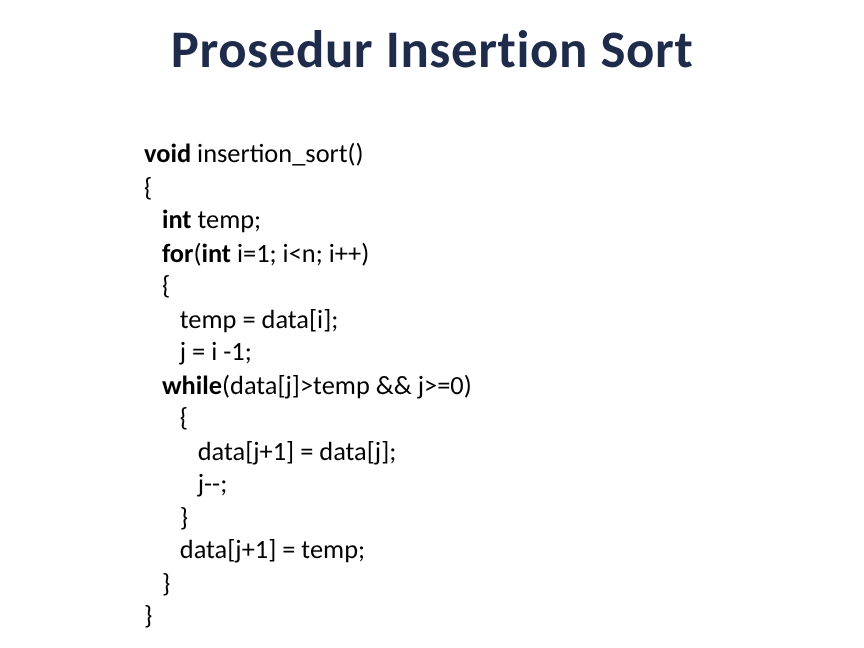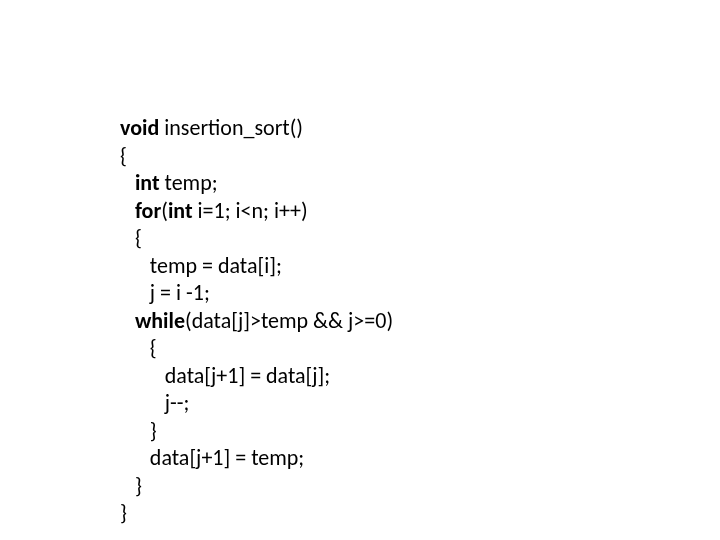--- a/index.html
+++ b/index.html
@@ -40,20 +40,21 @@
     margin-top: 28px;
   }
   .kw {
     font-weight: 700;
   }
 </style>
 </head>
 <body>
 
 <div class="slide">
+  <div class="title">Prosedur Insertion Sort</div>
 
   <div class="code-block"><span><span class="kw">void</span><span> insertion_sort()</span></span>
 <span>{</span>
    <span><span class="kw">int</span><span> temp;</span></span>
    <span><span class="kw">for</span><span>(</span><span class="kw">int</span><span> i=1; i&lt;n; i++)</span></span>
    <span>{</span>
       <span>temp = data[i];</span>
       <span>j = i -1;</span>
    <span><span class="kw">while</span><span>(data[j]&gt;temp &amp;&amp; j&gt;=0)</span></span>
       <span>{</span>

